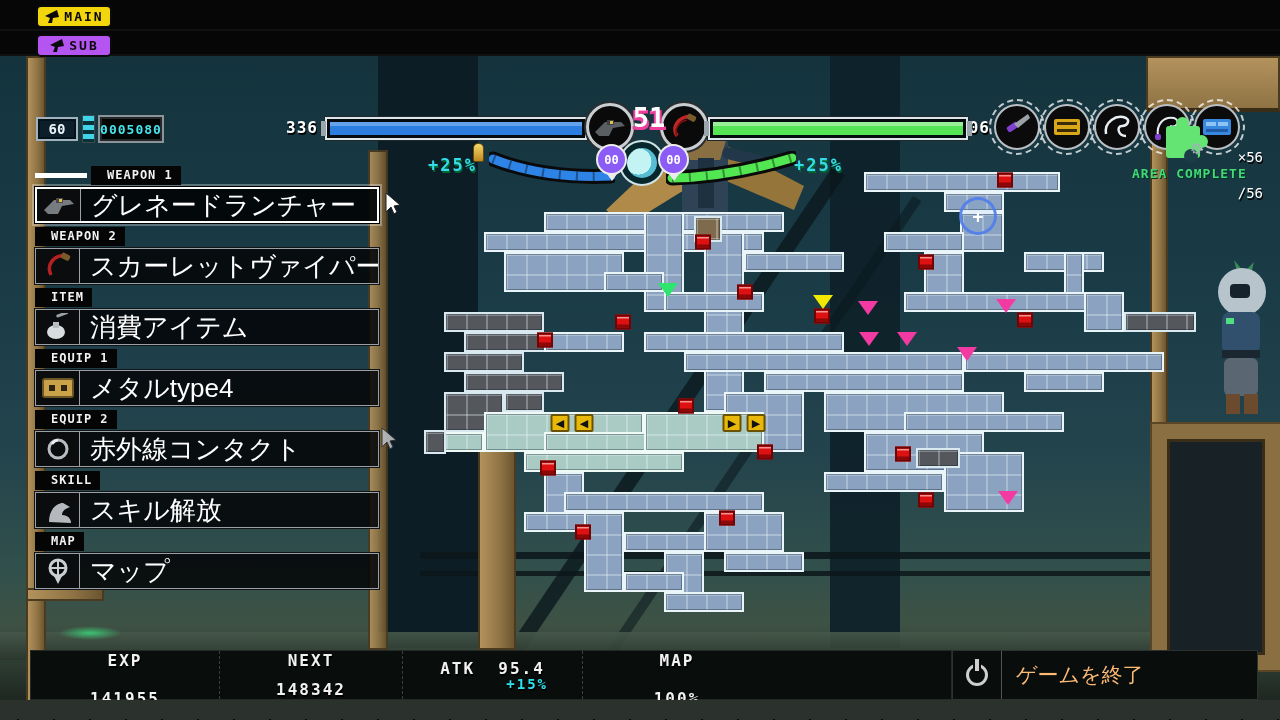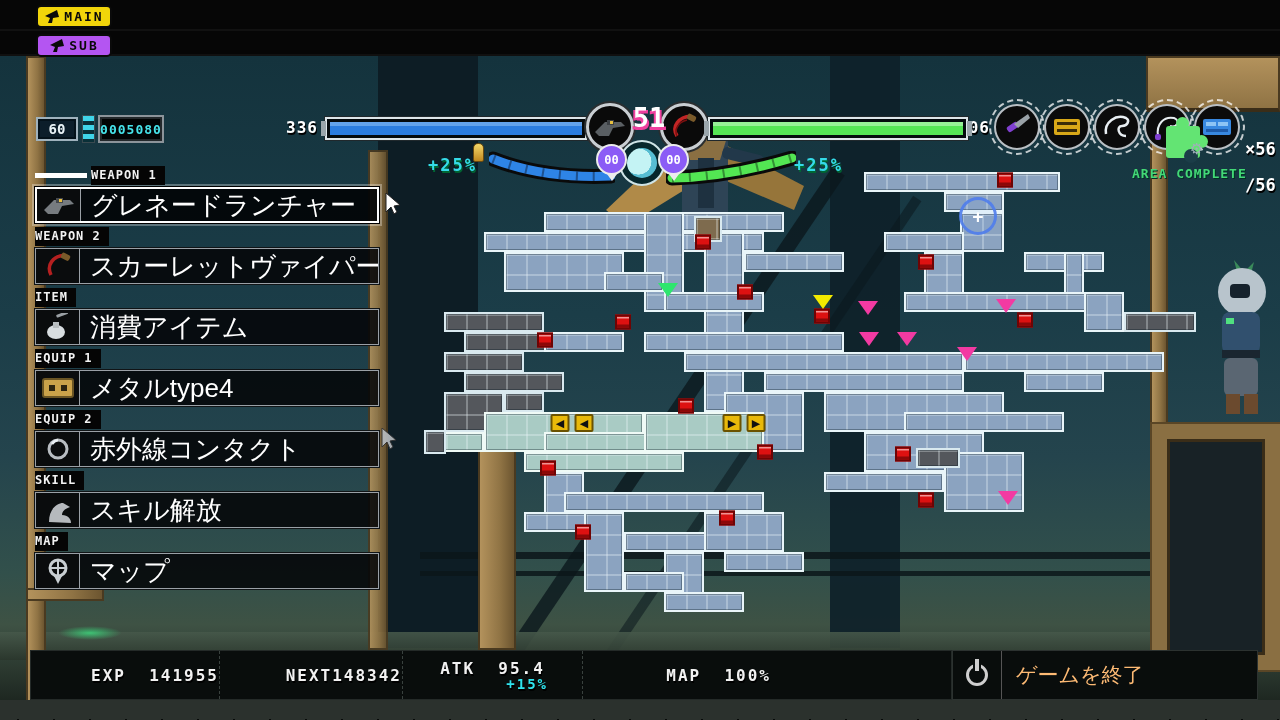--- a/index.html
+++ b/index.html
@@ -93,33 +93,33 @@
   .curve.cl { left:489px; } .curve.cr { left:666px; }
   .bullet { position:absolute; left:473px; top:47px; width:11px; height:19px; border-radius:5px 5px 2px 2px;
     background:linear-gradient(#f6d96a,#c08820); border:1px solid #6a4a10; z-index:6; }
 
   
   .area { position:absolute; left:1128px; top:122px; width:130px; height:68px; z-index:6; }
   .piece { position:absolute; left:38px; top:4px; width:34px; height:32px; background:#63e473; border-radius:3px; }
   .piece::before { content:""; position:absolute; left:10px; top:-9px; width:13px; height:13px; border-radius:50%; background:#63e473; }
   .piece::after { content:""; position:absolute; right:-8px; top:9px; width:13px; height:13px; border-radius:50%; background:#63e473; }
   .piece .notch { position:absolute; left:18px; bottom:-5px; width:14px; height:14px; border-radius:50%; background:#1b3d48; }
-  .pcount { position:absolute; left:76px; top:0px; color:#fff; font-weight:bold; font-size:17px; line-height:18px;
+  .pcount { position:absolute; left:76px; top:8px; color:#fff; font-weight:normal; font-size:14px; line-height:18px;
     text-shadow:1px 2px 0 #000; white-space:pre; }
   .gearic { position:absolute; left:62px; top:18px; color:#9fb0b8; font-size:15px; font-family:"DejaVu Sans",sans-serif; }
   .areal { position:absolute; left:4px; top:44px; color:#43d977; font-weight:bold; font-size:13px; letter-spacing:1px;
     text-shadow:1px 1px 0 #032; white-space:nowrap; }
 
   
   .menu { position:absolute; left:35px; top:167px; width:344px; z-index:8; }
   .msec { margin-bottom:5px; }
   .tagline { height:17px; margin-bottom:3px; display:flex; align-items:center; }
   .dash { width:52px; height:5px; background:#fff; margin-right:4px; }
   .mtag { background:#050505; color:#f2f2f2; font-weight:bold; font-size:12px; letter-spacing:1px;
-    padding:2px 8px 3px 0; text-shadow:1px 1px 0 #000; }
+    padding:2px 8px 3px 16px; text-shadow:1px 1px 0 #000; }
   .mrow { height:36px; display:flex; background:rgba(4,6,8,.88); border:1px solid #9aa0a6; box-shadow:0 0 0 1px #101416; }
   .mrow.selected { border:2px solid #fff; box-shadow:0 0 0 1px #000, 0 0 0 3px rgba(255,255,255,.3); background:rgba(2,4,6,.92); }
   .micon { width:44px; flex:0 0 44px; border-right:1px solid #9aa0a6; background:#0a0c0d;
     display:flex; align-items:center; justify-content:center; }
   .mlabel { flex:1; color:#fff; font-family:"Liberation Sans", sans-serif; font-size:26px;
     padding-left:10px; display:flex; align-items:center; white-space:nowrap; overflow:hidden; }
   .cursorA { position:absolute; z-index:9; }
   .cursorA.white { left:385px; top:193px; }
   .cursorA.gray  { left:381px; top:428px; }
 
@@ -144,22 +144,22 @@
   .mk.arrL, .mk.arrR { width:19px; height:18px; background:#e9b90a; border:2px solid #6b5200; border-radius:2px;
     color:#111; font-size:11px; font-weight:bold; display:flex; align-items:center; justify-content:center;
     font-family:"DejaVu Sans",sans-serif; }
   .mk.cursor { width:38px; height:38px; border:3px solid rgba(80,125,235,.9); border-radius:50%;
     color:#fff; font-size:18px; font-weight:bold; display:flex; align-items:center; justify-content:center;
     background:rgba(120,160,255,.08); }
 
   
   .bbar { position:absolute; left:30px; top:650px; width:922px; height:50px; background:#090d0c;
     border:1px solid #242a28; display:flex; z-index:9; color:#f2f2f2; }
-  .bsec { display:flex; align-items:center; justify-content:flex-end; font-weight:bold; font-size:16px;
-    letter-spacing:2px; text-shadow:1px 2px 0 #000; border-left:1px dashed #39413e; }
+  .bsec { display:flex; align-items:center; justify-content:space-between; font-weight:bold; font-size:16px;
+    letter-spacing:2px; text-shadow:1px 2px 0 #000; border-left:1px dashed #39413e;flex-direction:column; }
   .bsec:first-child { border-left:none; }
   .bsec.exp { width:188px; } .bsec.next { width:183px; }
   .bsec.atk, .bsec.def { width:180px; flex-direction:column; justify-content:center; gap:0; }
   .bsec.mapp { width:189px; }
   .substat { color:#2fe3ee; font-size:14px; letter-spacing:2px; line-height:13px; align-self:flex-end; margin-right:34px; }
   .statline { line-height:18px; }
   .quit { position:absolute; left:952px; top:650px; width:306px; height:50px; background:#090d0c;
     border:1px solid #2c3230; display:flex; z-index:9; }
   .pwrbox { width:49px; flex:0 0 49px; border-right:1px solid #555; display:flex; align-items:center; justify-content:center; }
   .pwr { position:relative; width:22px; height:22px; border:3px solid #cfcfcf; border-radius:50%; }

